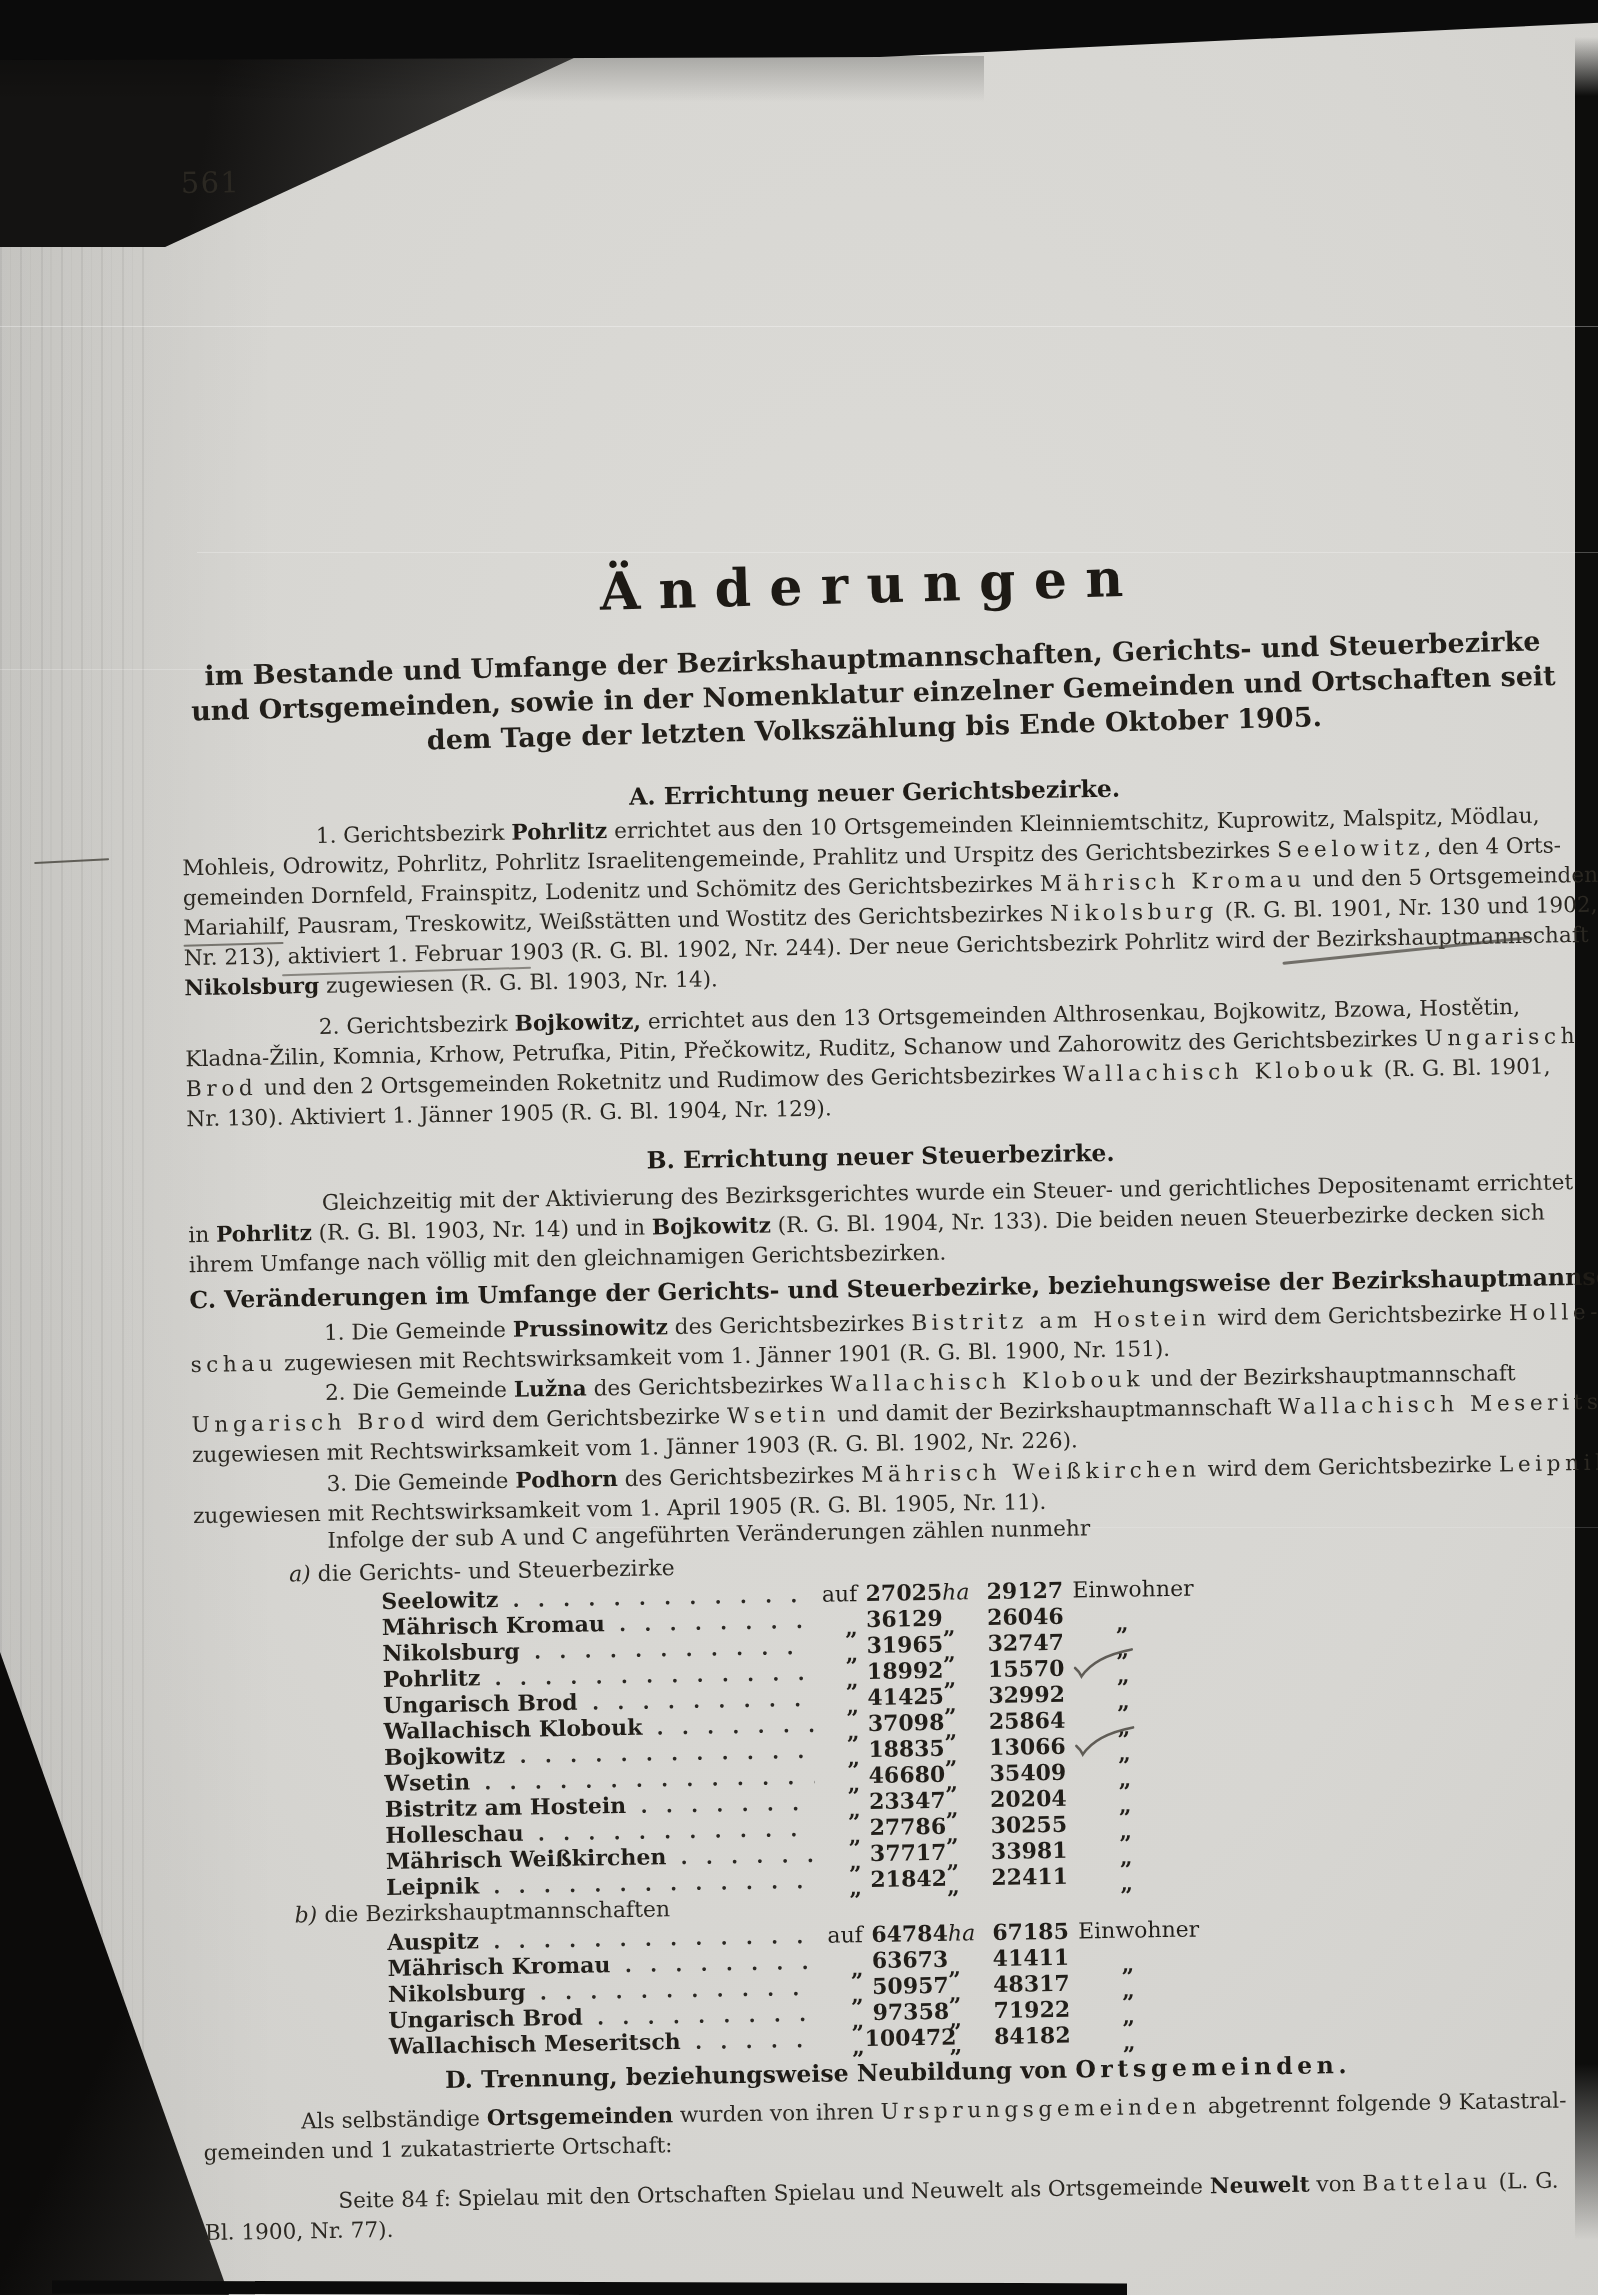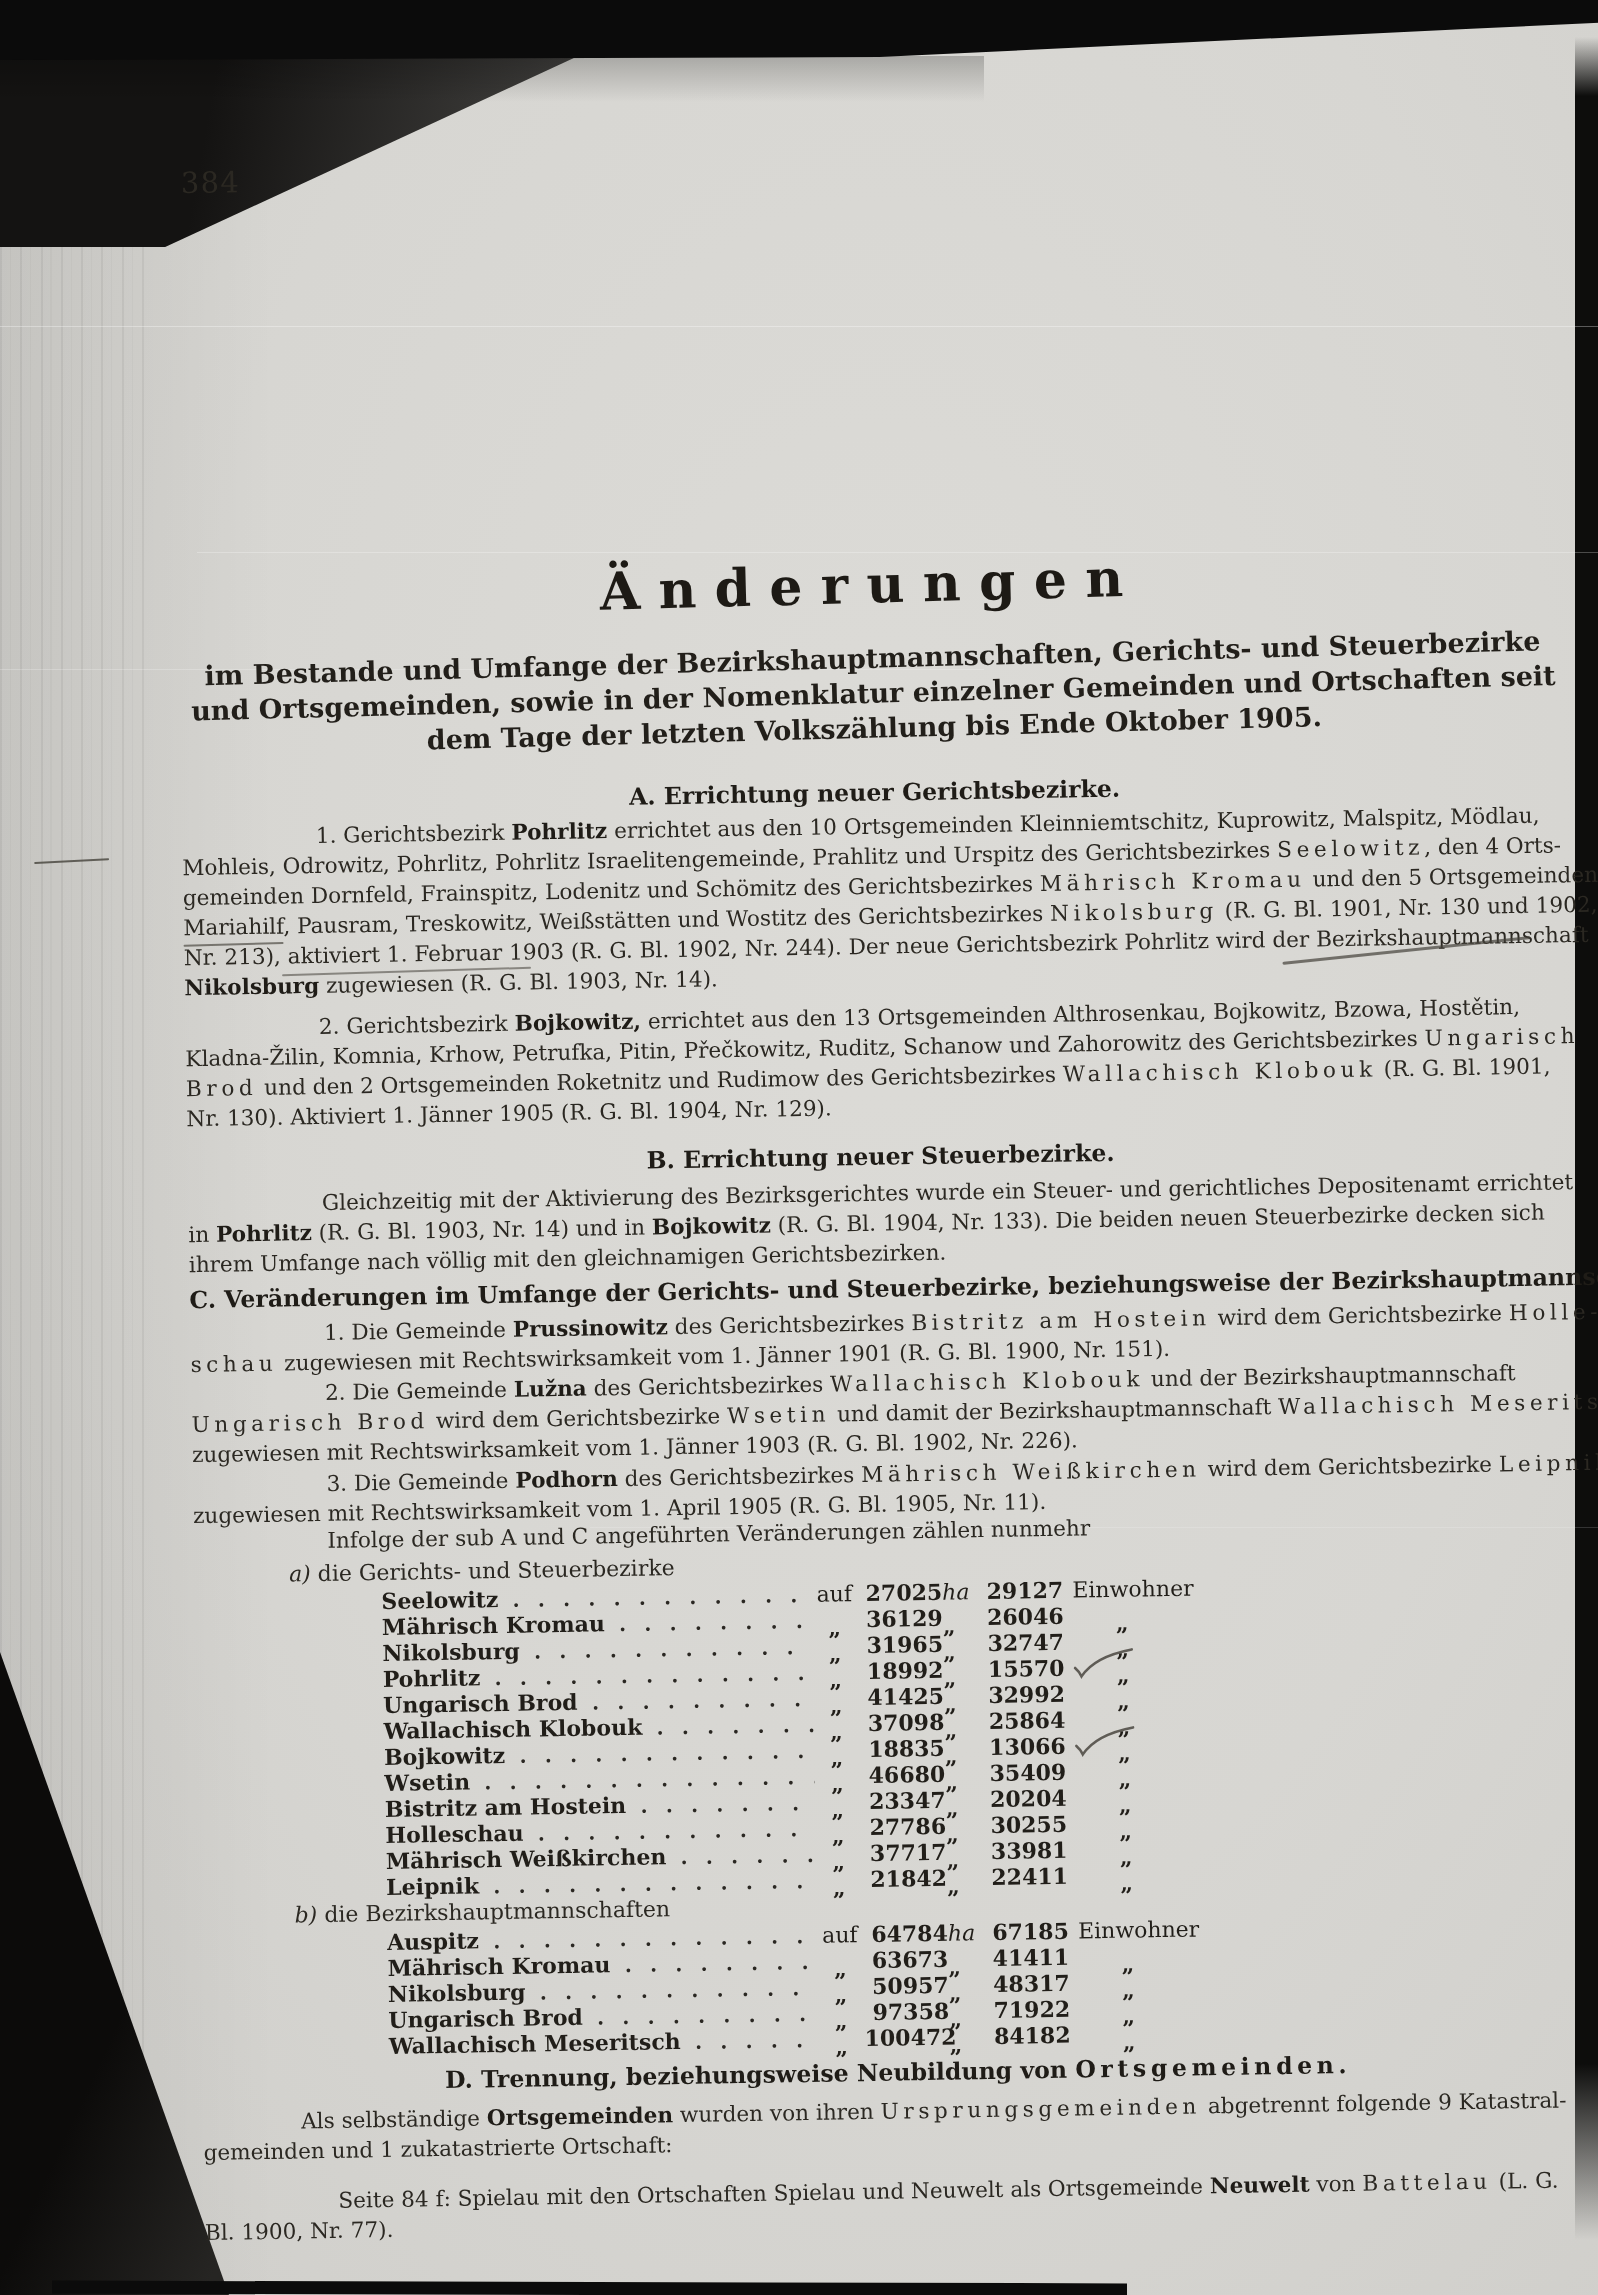--- a/index.html
+++ b/index.html
@@ -79,21 +79,21 @@
   .i{font-style:italic;}
   .intro{position:absolute;left:321px;font-size:21.6px;white-space:nowrap;}
   .list-label{position:absolute;left:282px;font-size:22px;white-space:nowrap;}
 
   
   .list{position:absolute;left:374px;width:833px;}
   .lrow{display:flex;align-items:baseline;height:26px;font-size:22px;font-weight:bold;position:relative;color:#211e19;}
   .lname{white-space:nowrap;}
   .leader{flex:1;overflow:hidden;white-space:nowrap;letter-spacing:18.4px;padding-left:14.4px;font-size:19.7px;color:#2a2722;}
   .lc{white-space:nowrap;}
-  .c1{width:46px;text-align:center;font-weight:normal;}
+  .c1{width:46px;text-align:right;font-weight:normal;}
   .c2{width:85px;text-align:right;}
   .c3{width:42px;font-weight:normal;font-style:italic;}
   .c4{width:79px;text-align:right;}
   .c5{width:142px;text-align:left;padding-left:9.2px;font-weight:normal;}
   .ditto{position:relative;top:7.9px;font-weight:bold;font-style:normal;}
   .c5 .ditto{margin-left:43px;}
   .check{position:absolute;left:690px;top:-10.5px;transform:rotate(6deg);}
 
   
   .pmark{position:absolute;background:#45423b;border-radius:2px;}
@@ -113,21 +113,21 @@
 <div class="right-band"></div>
 <div class="bl-triangle"></div>
 <div class="bottom-strip"></div>
 <div class="scratch s1"></div>
 <div class="scratch s2"></div>
 <div class="scratch s3"></div>
 <div class="scratch s4"></div>
 
 <div class="content">
 
-  <div class="pageno">384</div>
+  <div class="pageno">561</div>
 
   <div class="tb">
     <div class="doc-title">Änderungen</div>
     <div class="subtitle">
       <div>im Bestande und Umfange der Bezirkshauptmannschaften, Gerichts- und Steuerbezirke</div>
       <div>und Ortsgemeinden, sowie in der Nomenklatur einzelner Gemeinden und Ortschaften seit</div>
       <div>dem Tage der letzten Volkszählung bis Ende Oktober 1905.</div>
     </div>
   </div>
 

